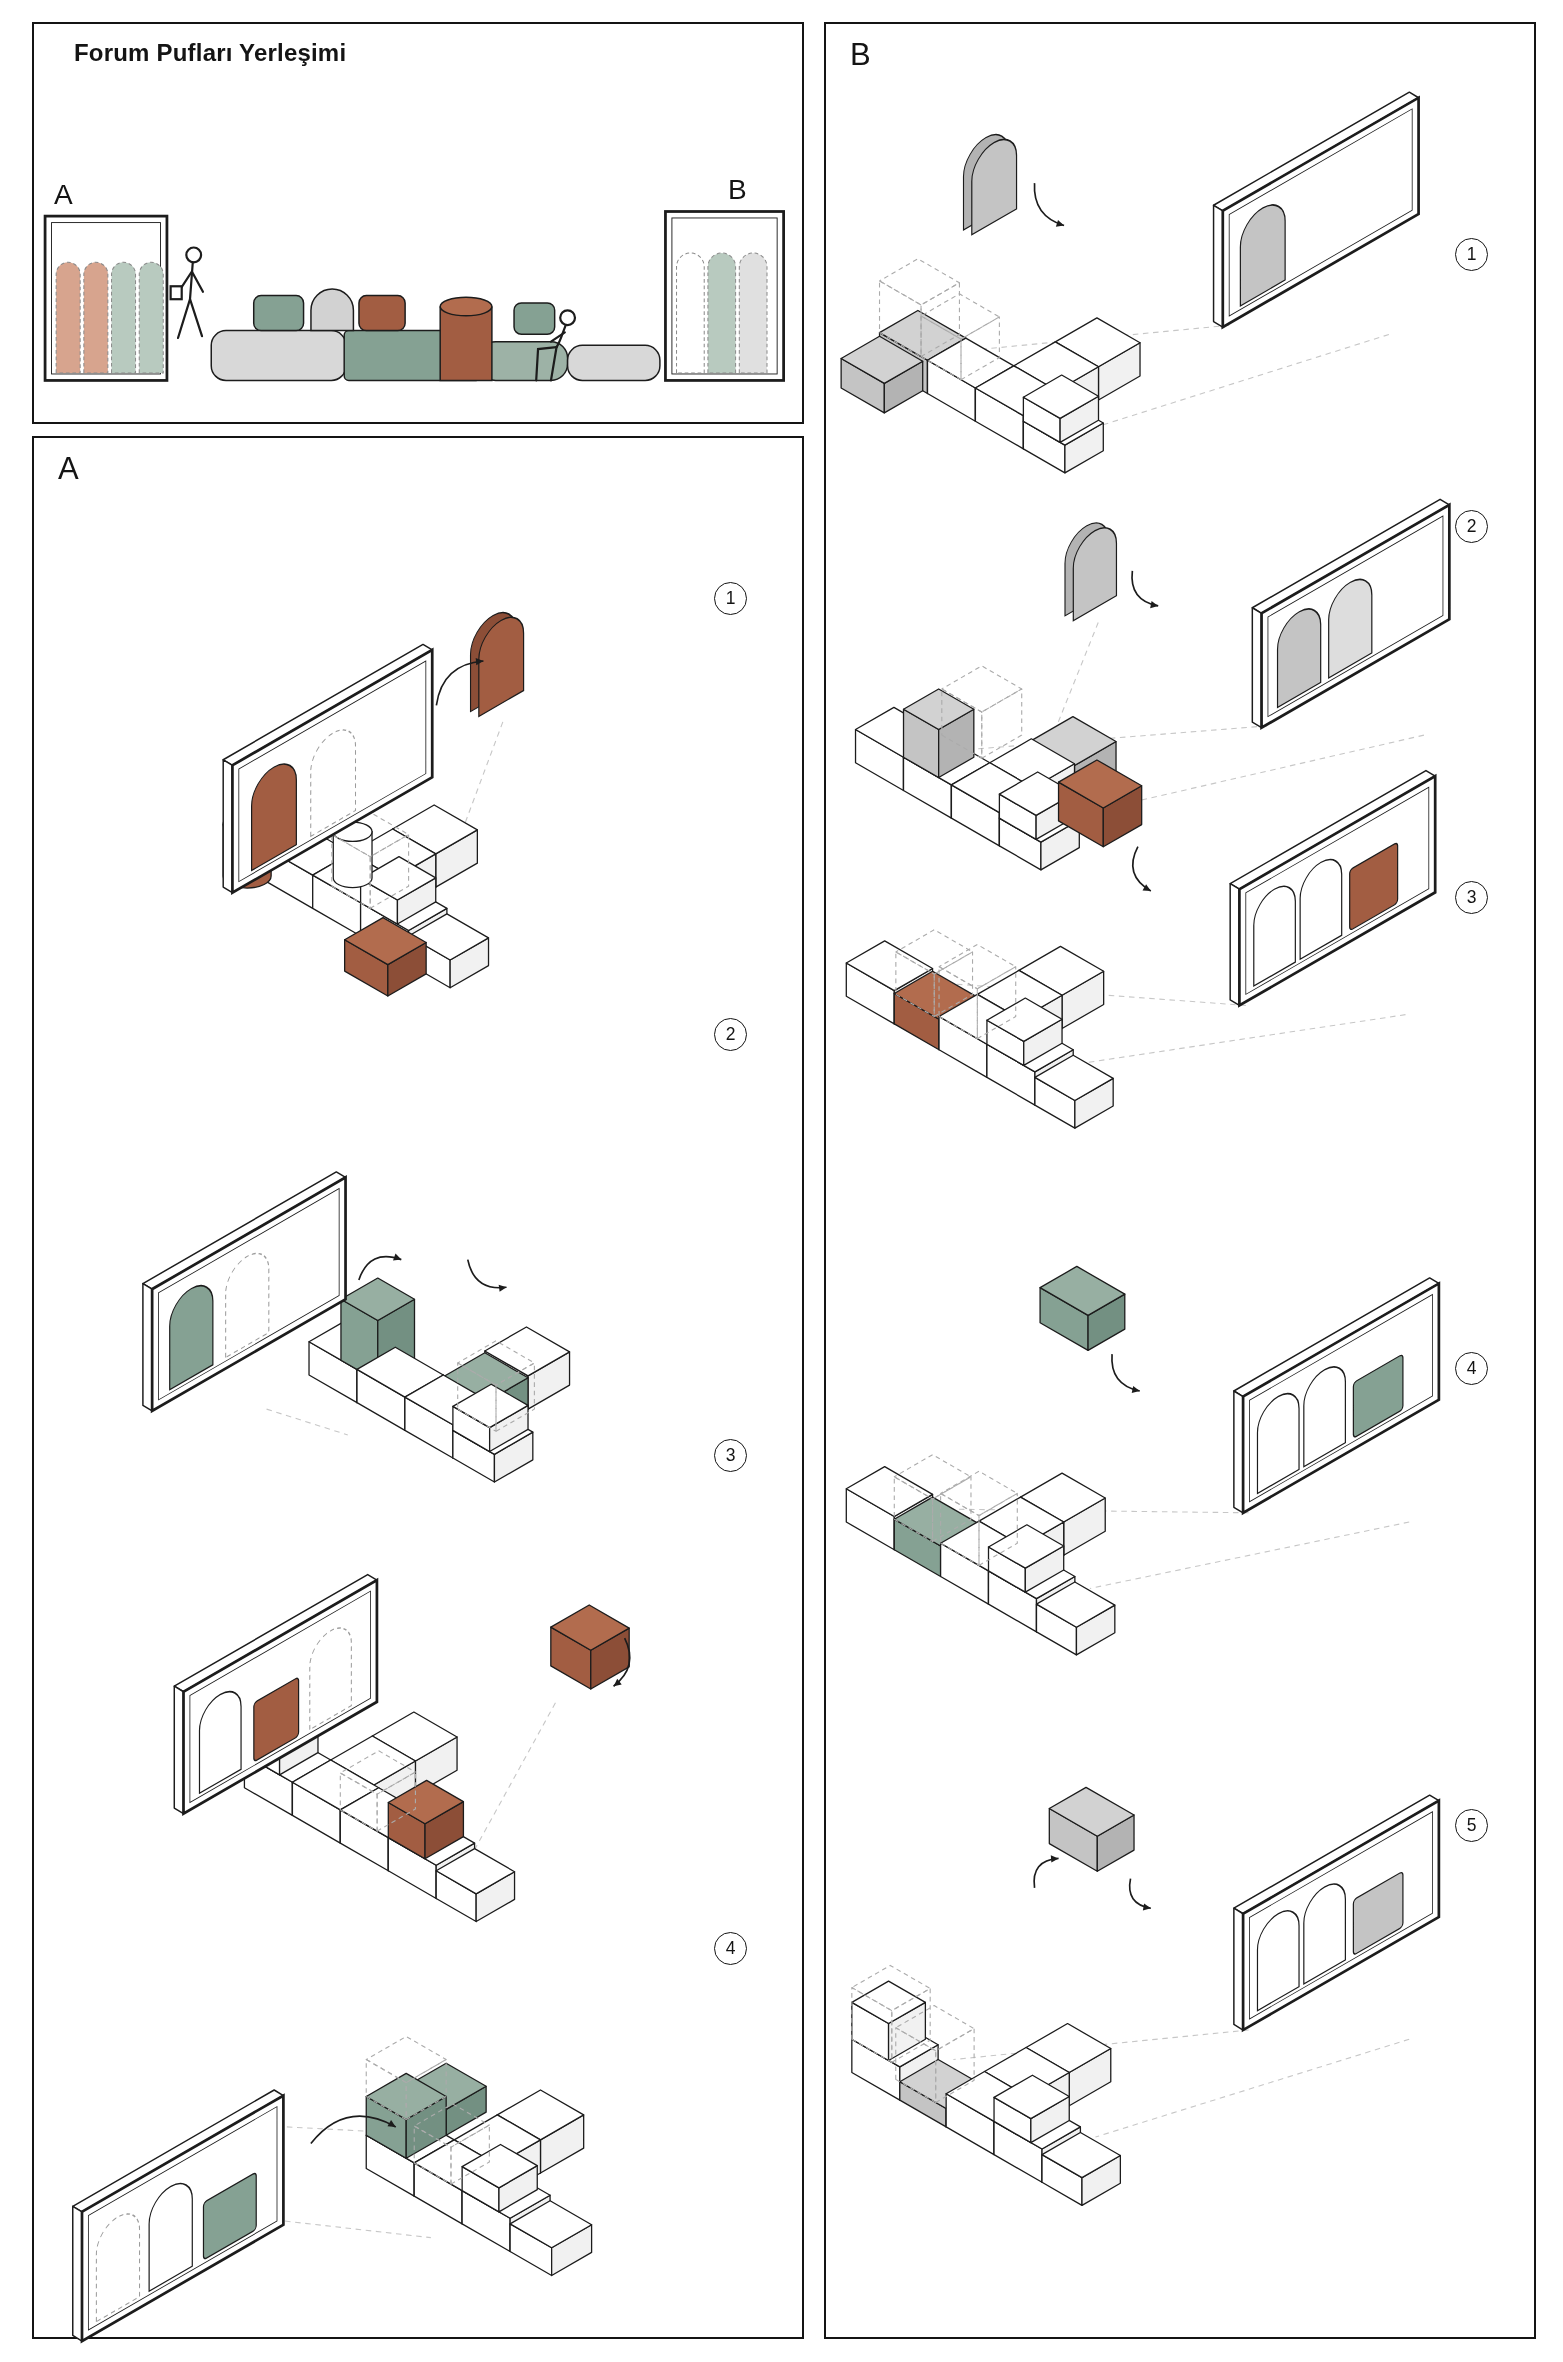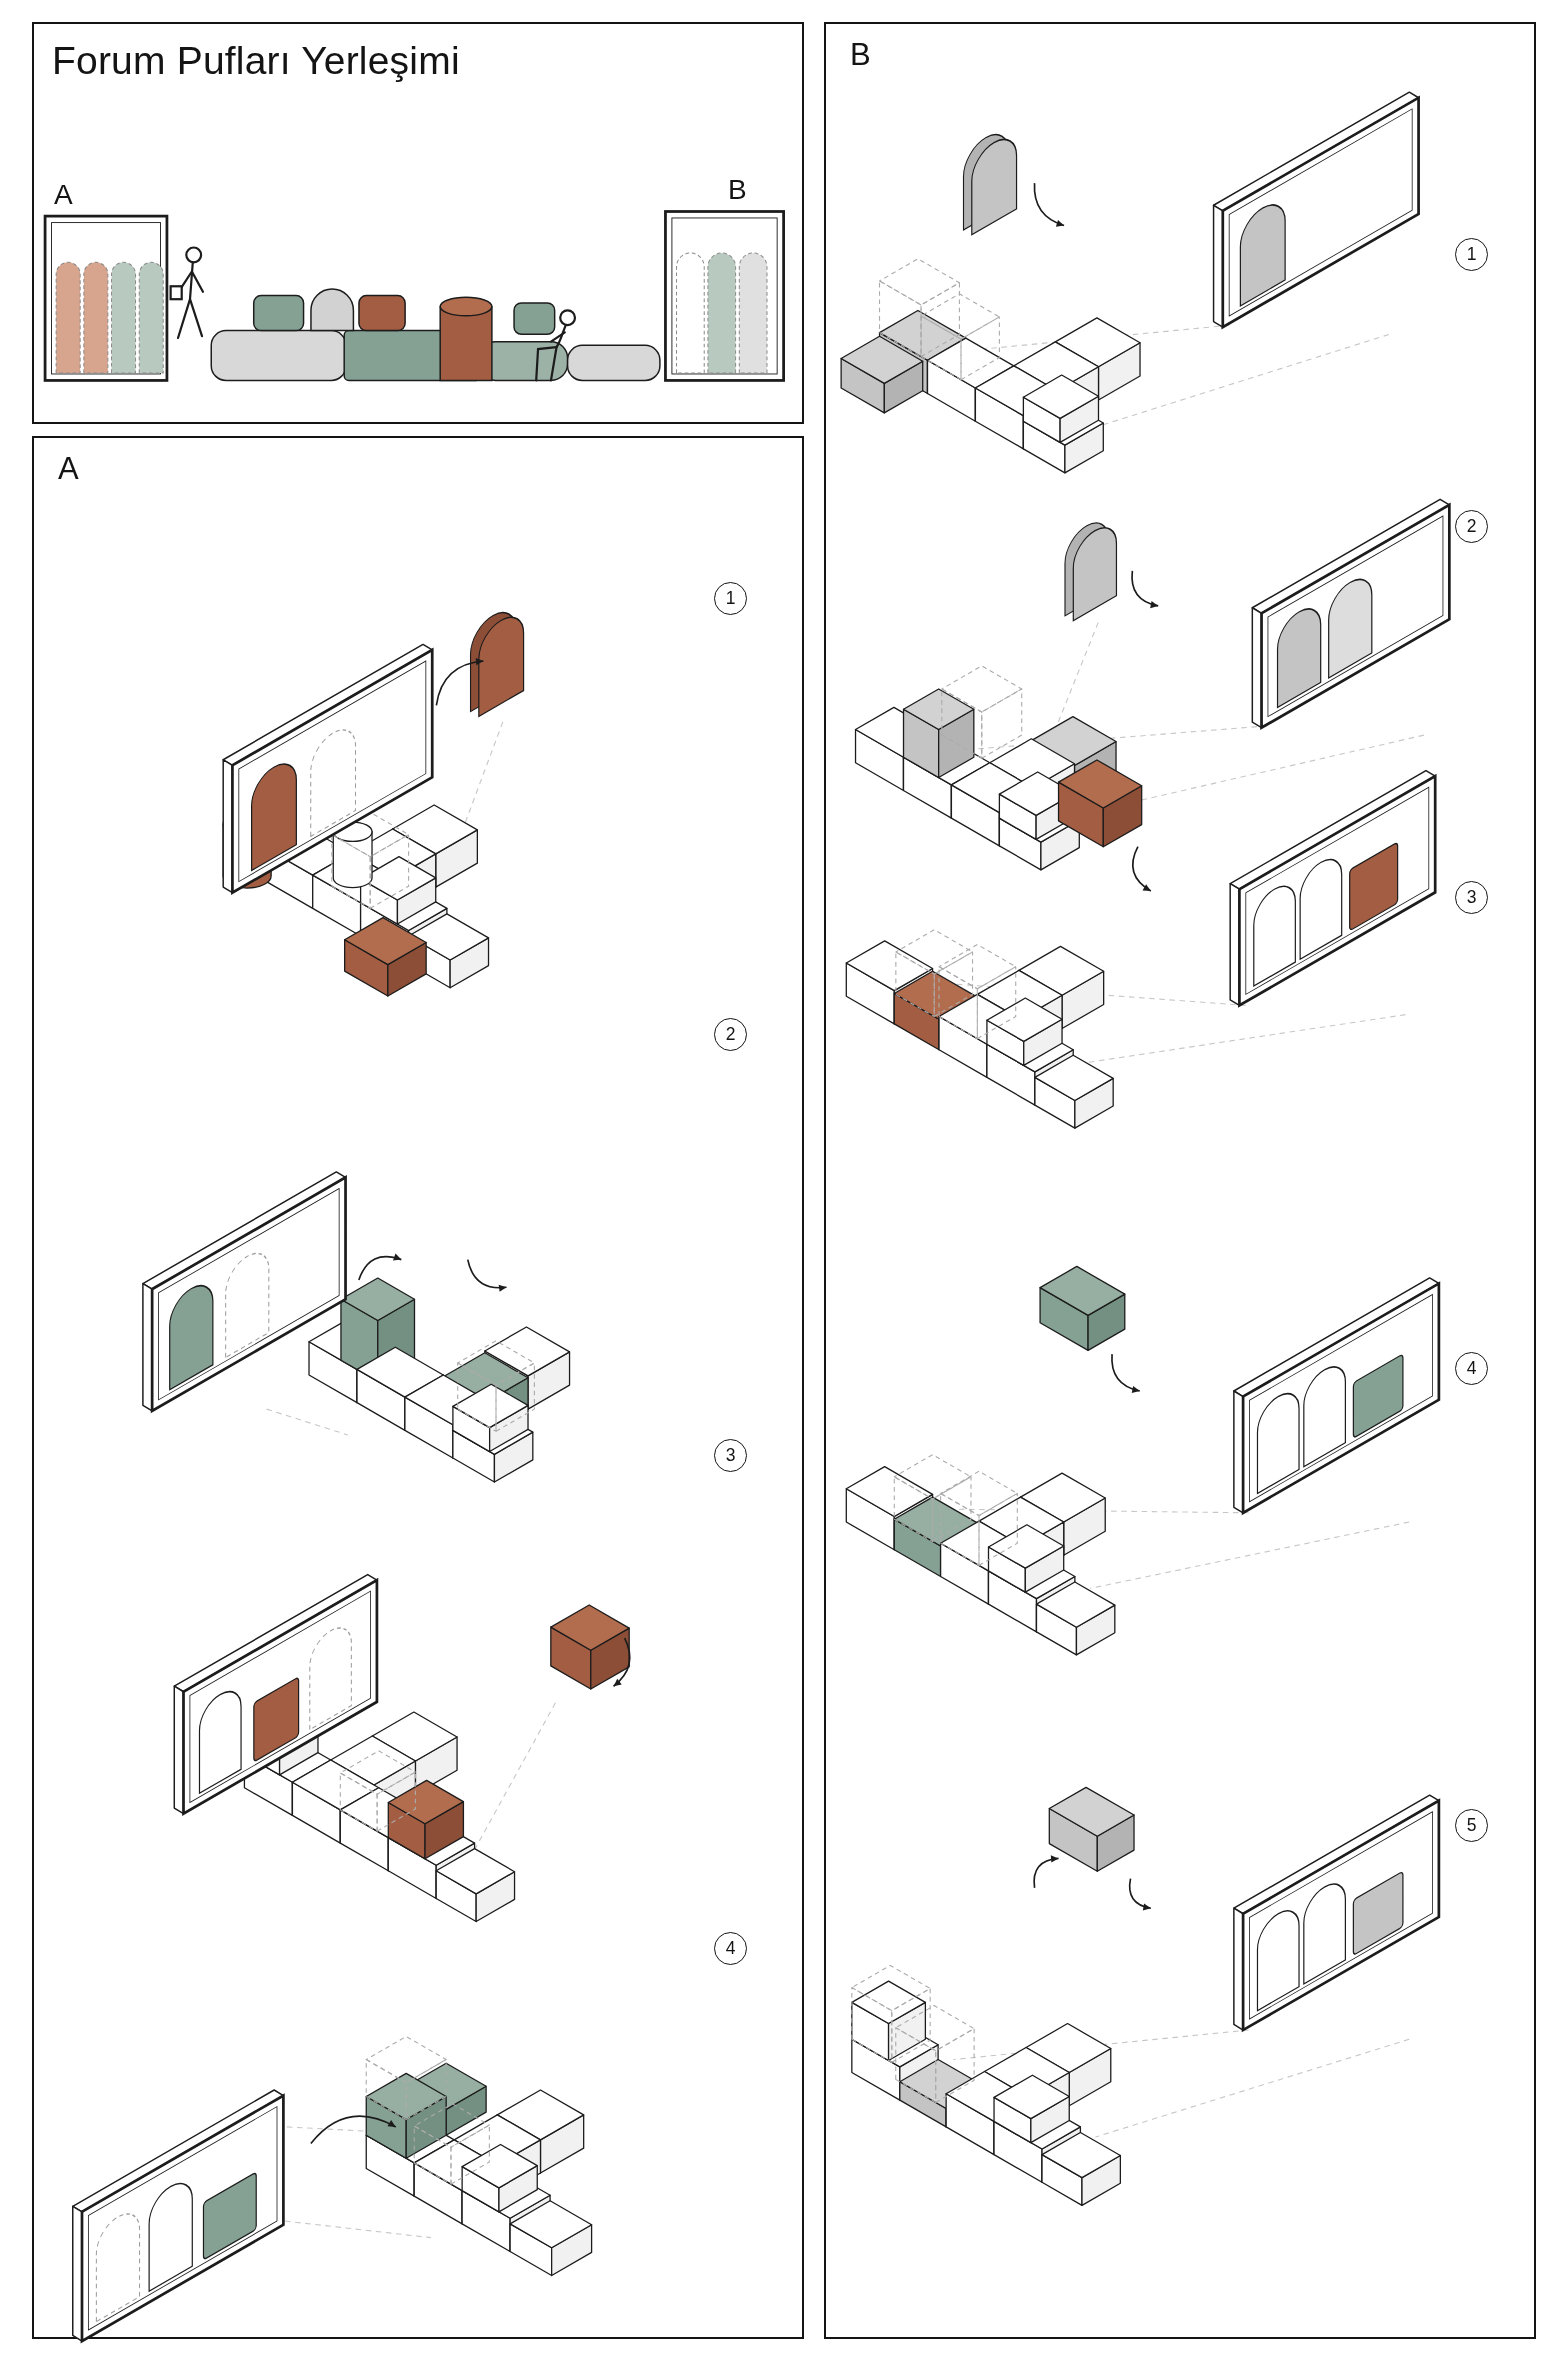--- a/index.html
+++ b/index.html
@@ -3,21 +3,21 @@
 <meta charset="utf-8">
 <style>
   *{margin:0;padding:0;box-sizing:border-box}
   html,body{background:#fff}
   .page{position:relative;width:1563px;height:2363px;background:#fff;
         font-family:"Liberation Sans",sans-serif;color:#141414;overflow:hidden}
   .panel{position:absolute;background:#fff;border:2.3px solid #141414}
   #overview-panel{left:32px;top:22px;width:772px;height:402px}
   #panel-a{left:32px;top:436px;width:772px;height:1903px}
   #panel-b{left:824px;top:22px;width:712px;height:2317px}
-  .title{position:absolute;left:18px;top:14.8px;font-size:39px;font-weight:normal;letter-spacing:0.2px}
+  .title{position:absolute;left:40px;top:14.8px;font-size:24px;font-weight:bold;letter-spacing:0.2px}
   .panel-label{position:absolute;left:24px;top:13px;font-size:31px;font-weight:400}
   .ov-label{position:absolute;font-size:28px;font-weight:400}
   #ov-label-a{left:20px;top:155px}
   #ov-label-b{left:694px;top:150px}
   .step{position:absolute;left:0;width:100%;height:0;overflow:visible}
   .step svg,#ov-svg{display:block;overflow:visible}
   #ov-svg{position:absolute;left:0;top:0}
   .badge{position:absolute;width:33px;height:33px;border:1.8px solid #141414;border-radius:50%;
          display:flex;align-items:center;justify-content:center;font-size:17.5px;background:#fff}
 </style>

